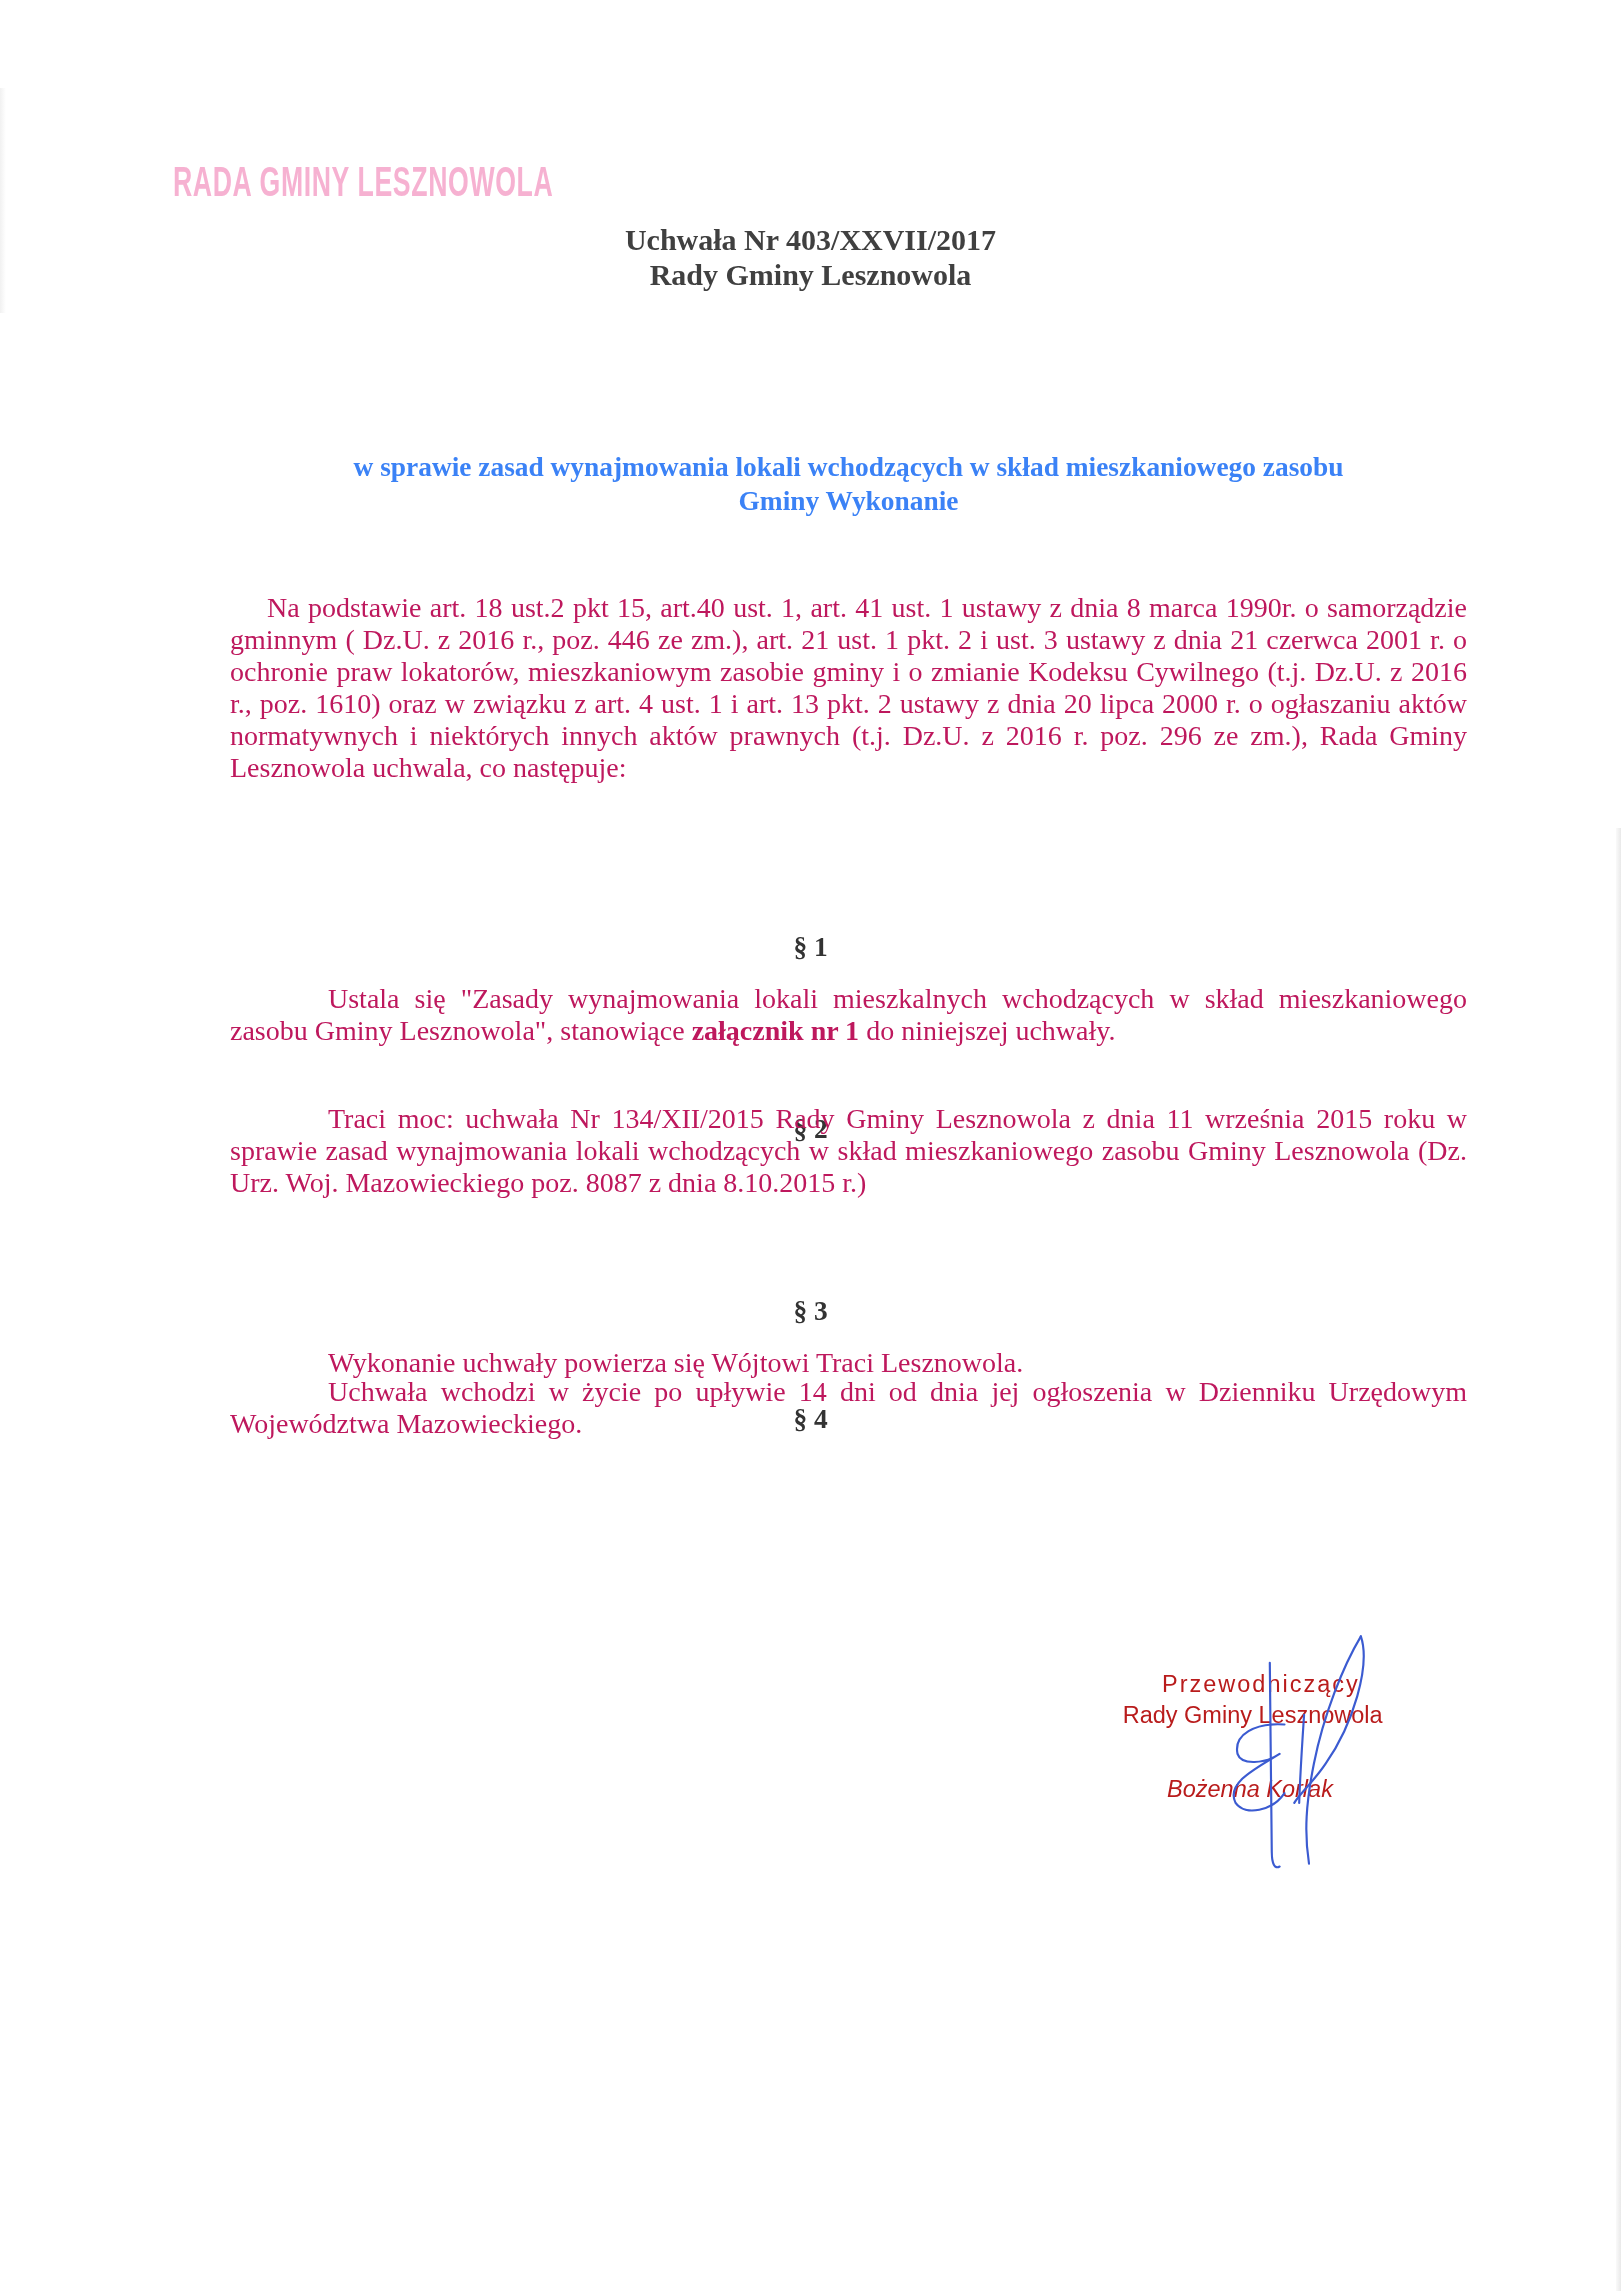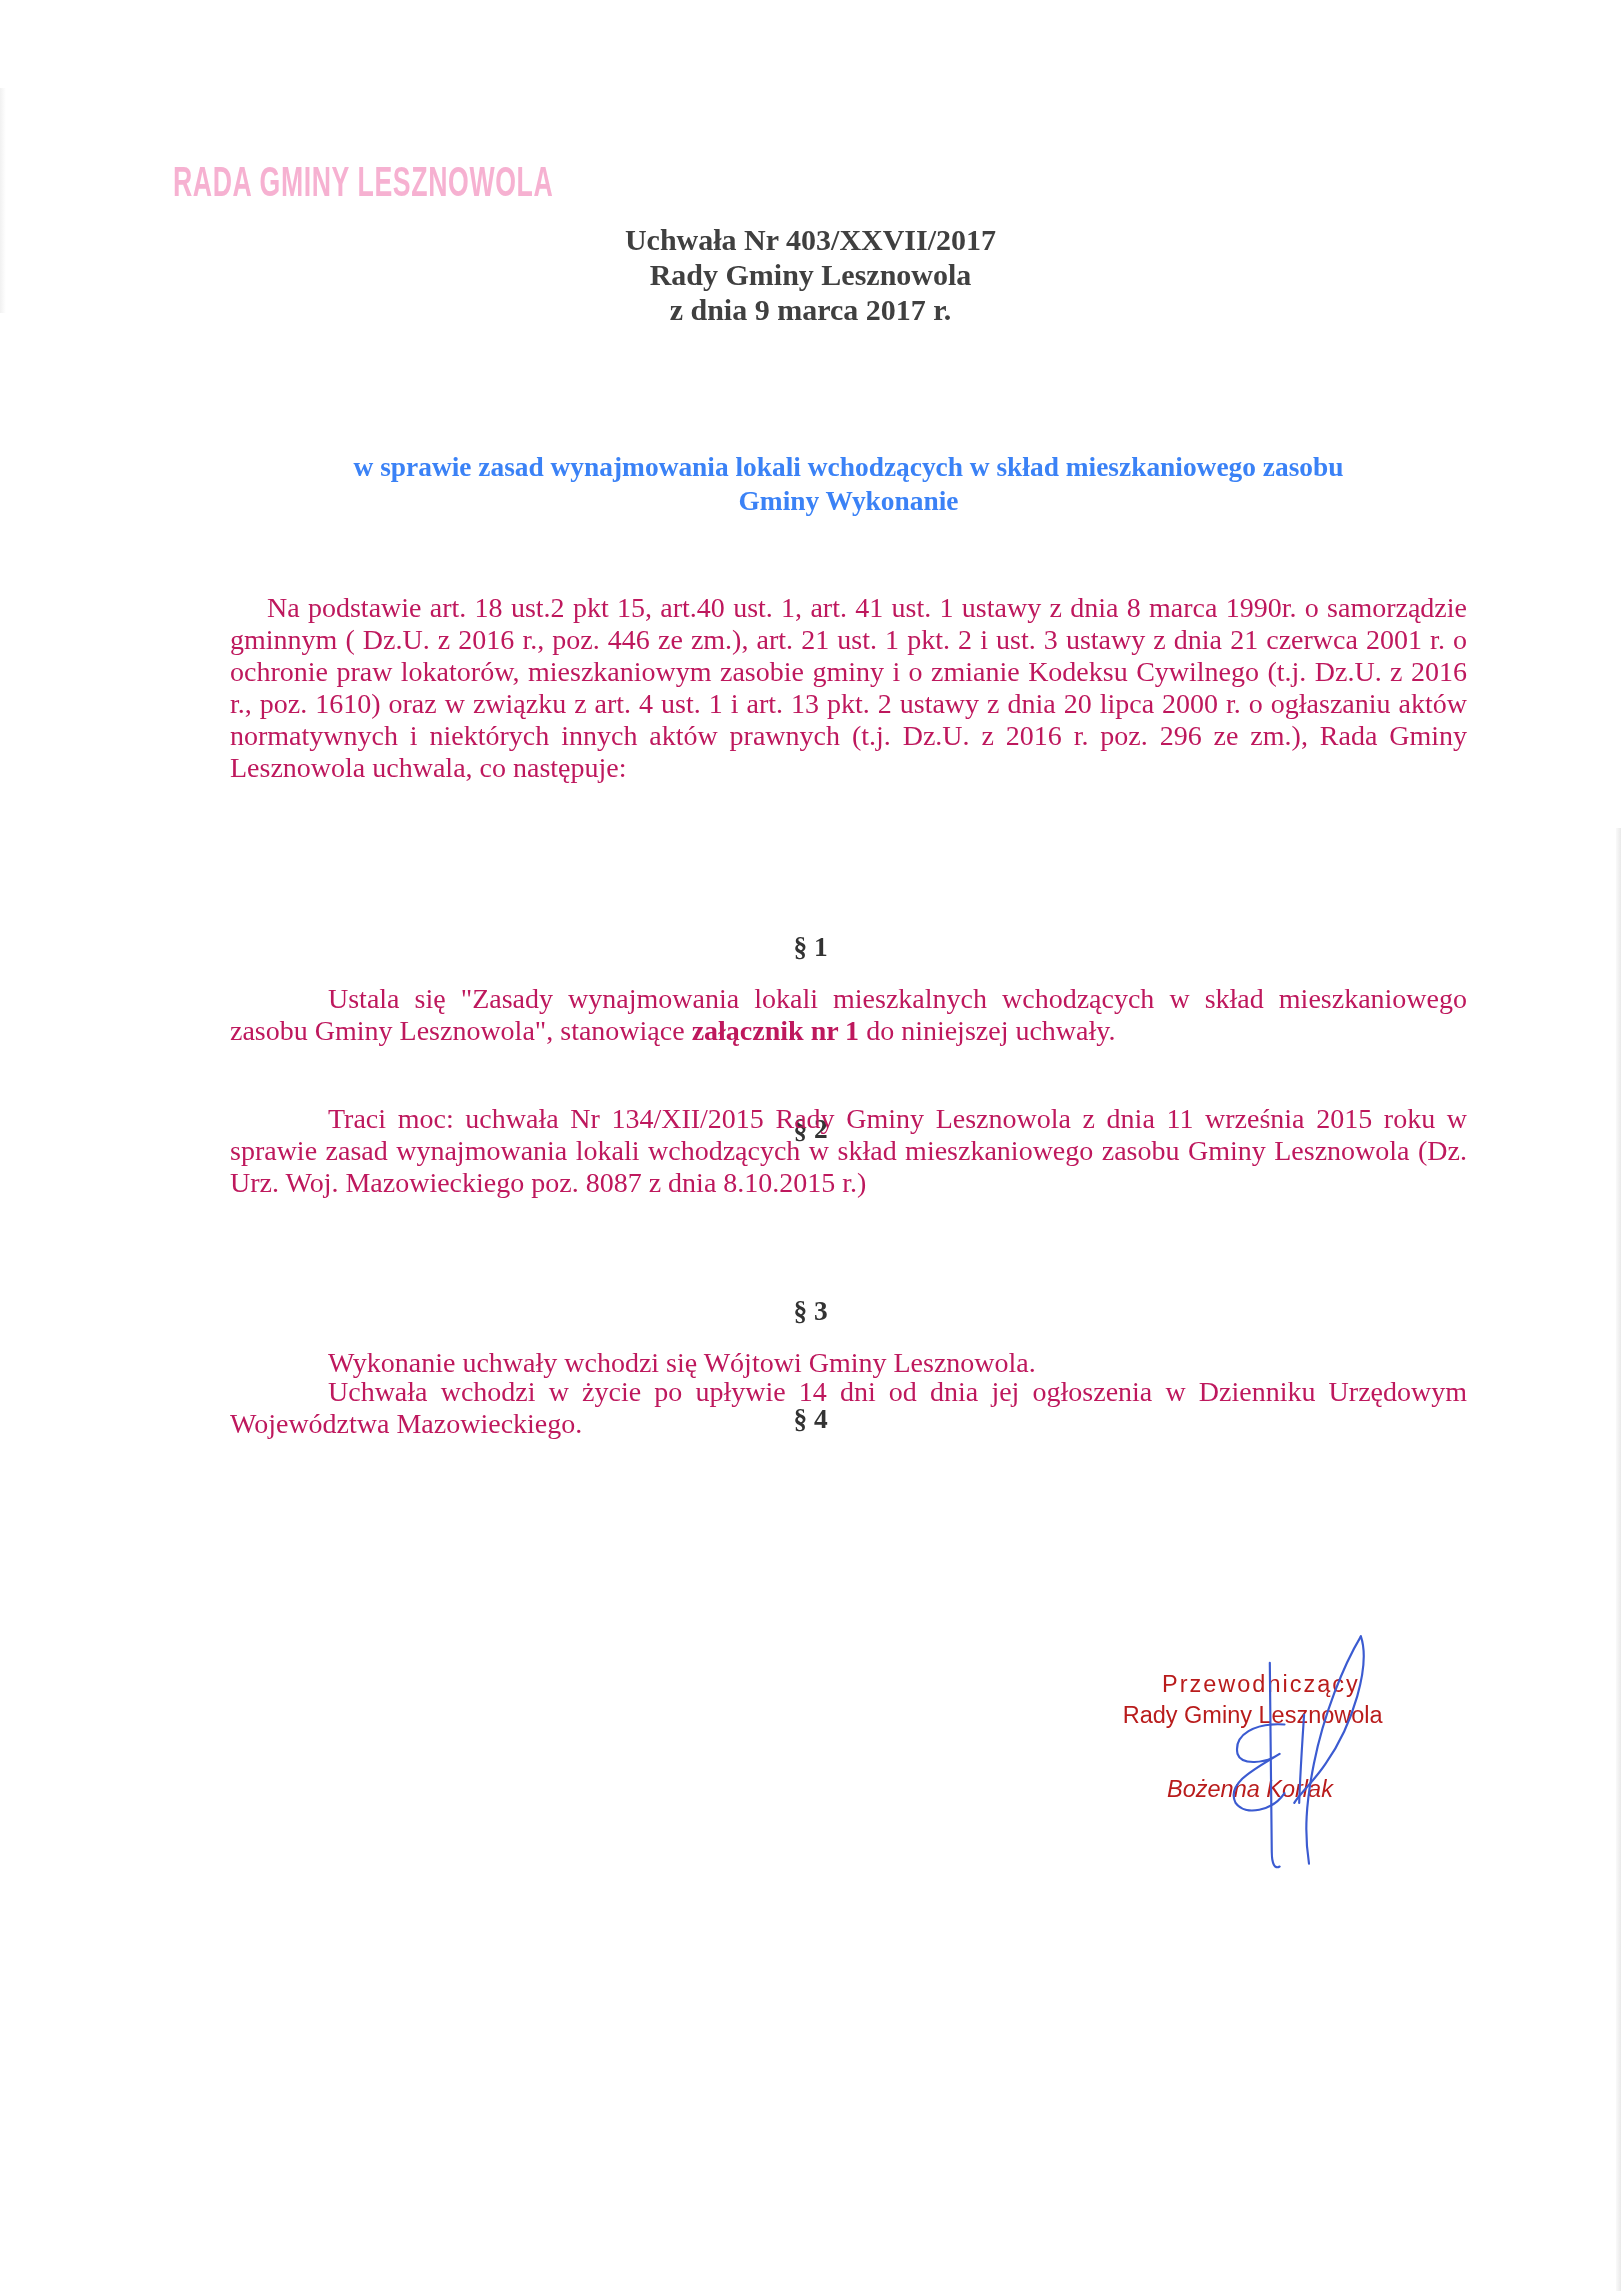--- a/index.html
+++ b/index.html
@@ -112,38 +112,37 @@
 <body>
 
 <div class="scan-edge-left"></div>
 <div class="scan-edge-right"></div>
 
 <div class="stamp-council">RADA GMINY LESZNOWOLA</div>
 
 <div class="header-block">
   <div>Uchwała Nr 403/XXVII/2017</div>
   <div>Rady Gminy Lesznowola</div>
-  <div>z dnia 9 marca 2017 r.</div>
 </div>
 
 <div class="subject">
   <div>w sprawie zasad wynajmowania lokali wchodzących w skład mieszkaniowego zasobu</div>
   <div>Gminy Wykonanie</div>
 </div>
 
 <div class="body-text preamble">Na podstawie art. 18 ust.2 pkt 15, art.40 ust. 1, art. 41 ust. 1 ustawy z dnia 8 marca 1990r. o samorządzie gminnym ( Dz.U. z 2016 r., poz. 446 ze zm.), art. 21 ust. 1 pkt. 2 i ust. 3 ustawy z dnia 21 czerwca 2001 r. o ochronie praw lokatorów, mieszkaniowym zasobie gminy i o zmianie Kodeksu Cywilnego (t.j. Dz.U. z 2016 r., poz. 1610) oraz w związku z art. 4 ust. 1 i art. 13 pkt. 2 ustawy z dnia 20 lipca 2000 r. o ogłaszaniu aktów normatywnych i niektórych innych aktów prawnych (t.j. Dz.U. z 2016 r. poz. 296 ze zm.), Rada Gminy Lesznowola uchwala, co następuje:</div>
 
 <div class="section-title p1-title">§ 1</div>
 <div class="body-text indent p1-text"><span>Ustala się "Zasady wynajmowania lokali mieszkalnych wchodzących w skład mieszkaniowego zasobu Gminy Lesznowola", stanowiące </span><b class="em">załącznik nr 1</b><span> do niniejszej uchwały.</span></div>
 
 <div class="section-title p2-title">§ 2</div>
 <div class="body-text indent p2-text">Traci moc: uchwała Nr 134/XII/2015 Rady Gminy Lesznowola z dnia 11 września 2015 roku w sprawie zasad wynajmowania lokali wchodzących w skład mieszkaniowego zasobu Gminy Lesznowola (Dz. Urz. Woj. Mazowieckiego poz. 8087 z dnia 8.10.2015 r.)</div>
 
 <div class="section-title p3-title">§ 3</div>
-<div class="body-text indent p3-text">Wykonanie uchwały wchodzi się Wójtowi Gminy Lesznowola.</div>
+<div class="body-text indent p3-text">Wykonanie uchwały powierza się Wójtowi Traci Lesznowola.</div>
 
 <div class="section-title p4-title">§ 4</div>
 <div class="body-text indent p4-text">Uchwała wchodzi w życie po upływie 14 dni od dnia jej ogłoszenia w Dzienniku Urzędowym Województwa Mazowieckiego.</div>
 
 <div class="signature-block">
   <div class="stamp-line stamp-title">Przewodniczący</div>
   <div class="stamp-line stamp-org">Rady Gminy Lesznowola</div>
   <div class="stamp-line stamp-name">Bożenna Korlak</div>
   <svg class="signature-svg" viewBox="0 0 360 290">
     <g fill="none" stroke="#3b5bd1" stroke-width="2.2" stroke-linecap="round" stroke-linejoin="round">

